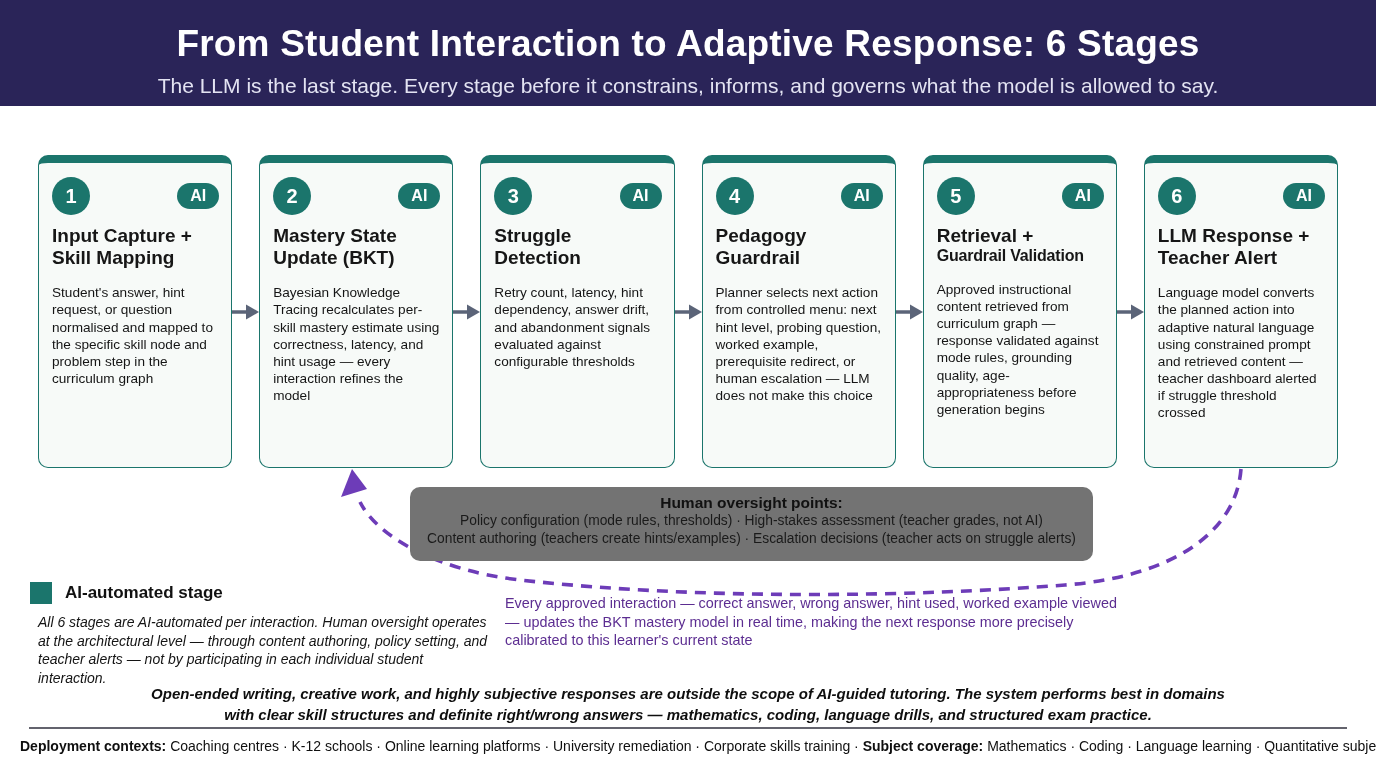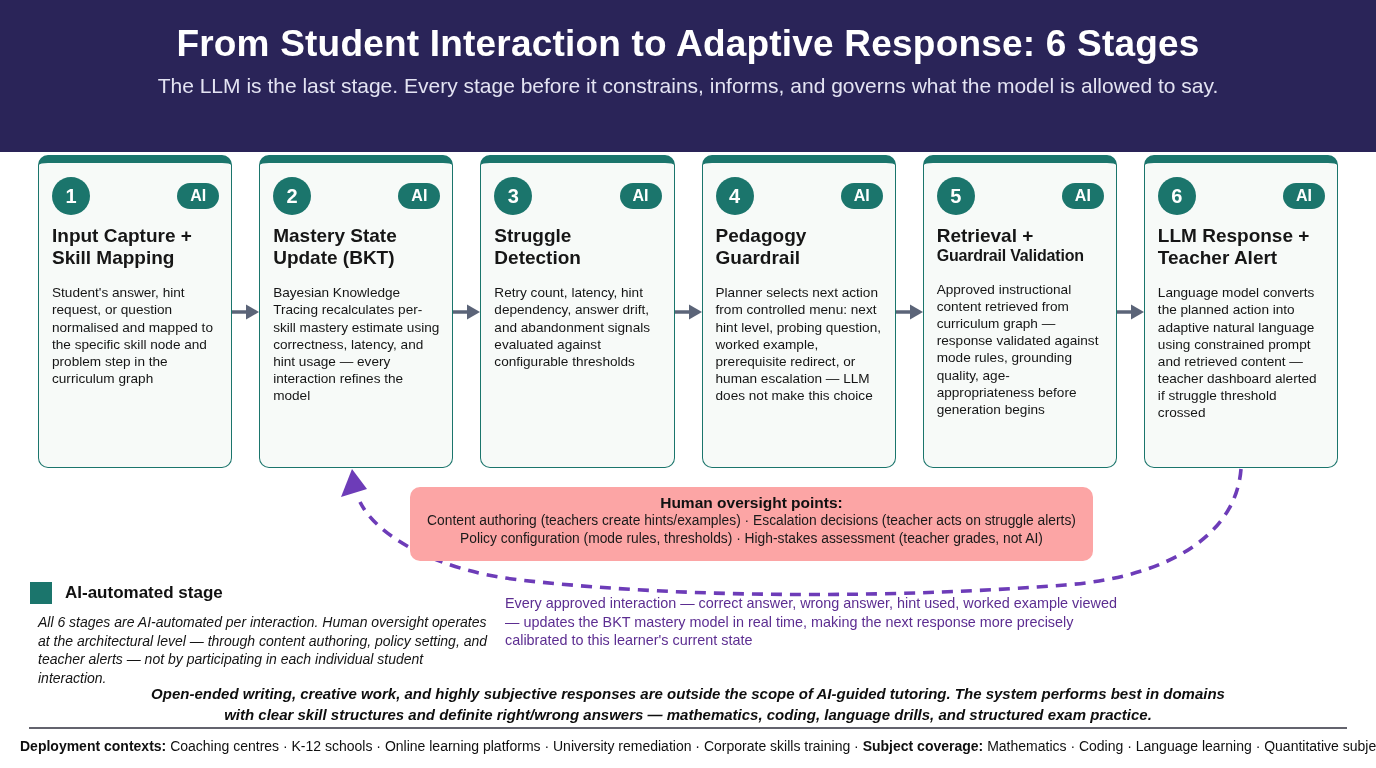--- a/index.html
+++ b/index.html
@@ -1,21 +1,21 @@
 <!DOCTYPE html>
 <html><head>
 <meta charset="utf-8">
 <style>
   * { margin:0; padding:0; box-sizing:border-box; }
   html,body { width:1376px; height:768px; }
   body { font-family:"Liberation Sans", sans-serif; background:#ffffff; color:#111; overflow:hidden; }
   .canvas { position:relative; width:1376px; height:768px; background:#fff; }
 
   
-  .hdr { position:absolute; left:0; top:0; width:1376px; height:152px; background:#2a2458; text-align:center; }
+  .hdr { position:absolute; left:0; top:0; width:1376px; height:106px; background:#2a2458; text-align:center; }
   .hdr h1 { color:#fff; font-size:37px; font-weight:700; padding-top:23px; letter-spacing:.2px; }
   .hdr p  { color:#e3e3f2; font-size:21px; margin-top:9px; }
 
   
   .row { position:absolute; left:38px; top:155px; width:1300px; height:313px; display:flex; }
   .card { flex:1 1 0; background:#f7faf8; border:1.6px solid #1b756c; border-top:8px solid #1b756c;
           border-radius:10px; padding:11px 12px 10px 13px; }
   .card-head { display:flex; justify-content:space-between; align-items:center; margin-top:3px; }
   .num { width:38px; height:38px; border-radius:50%; background:#1b756c; color:#fff; font-weight:700;
          font-size:20px; display:flex; align-items:center; justify-content:center; }
@@ -25,21 +25,21 @@
   .card h2 span { display:block; }
   .card h2 span.small { font-size:16px; letter-spacing:-.2px; }
   .card-body { margin-top:16px; font-size:13.6px; line-height:1.26; color:#151515; }
 
   .arrow { flex:0 0 27px; display:flex; align-items:center; justify-content:center; }
 
   
   .loop { position:absolute; left:0; top:0; width:1376px; height:768px; pointer-events:none; }
 
   
-  .ov { position:absolute; left:410px; top:487px; width:683px; height:74px; background:#fca5a5;
+  .ov { position:absolute; left:410px; top:487px; width:683px; height:74px; background:#737373;
         border-radius:10px; text-align:center; padding-top:7px; }
   .ov .t { font-weight:700; font-size:15.5px; color:#111; }
   .ov .l { font-size:13.8px; color:#1a1a1a; line-height:1.32; }
 
   
   .legend { position:absolute; left:30px; top:582px; display:flex; align-items:center; }
   .swatch { width:22px; height:22px; background:#1b756c; display:inline-block; }
   .legend .lab { font-weight:700; font-size:17px; margin-left:13px; color:#111; }
   .legend-note { position:absolute; left:38px; top:613px; width:455px; font-style:italic;
                  font-size:14px; line-height:1.33; color:#141414; }
@@ -179,22 +179,22 @@
 
   </main>
 
   <svg class="loop" viewBox="0 0 1376 768">
     <path d="M1241 469 C1236 534 1170 577 1065 585 C910 597 700 600 520 580 C440 571 378 538 360 502" fill="none" stroke="#6d3cb8" stroke-width="3.6" stroke-dasharray="11 8"></path>
     <polygon points="352,469 341,497 367,489" fill="#6d3cb8"></polygon>
   </svg>
 
   <section class="ov">
     <div class="t">Human oversight points:</div>
+    <div class="l">Policy configuration (mode rules, thresholds) · High-stakes assessment (teacher grades, not AI)</div>
     <div class="l">Content authoring (teachers create hints/examples) · Escalation decisions (teacher acts on struggle alerts)</div>
-    <div class="l">Policy configuration (mode rules, thresholds) · High-stakes assessment (teacher grades, not AI)</div>
   </section>
 
   <div class="legend">
     <span class="swatch"></span>
     <span class="lab">AI-automated stage</span>
   </div>
   <p class="legend-note">All 6 stages are AI-automated per interaction. Human oversight operates at the architectural level — through content authoring, policy setting, and teacher alerts — not by participating in each individual student interaction.</p>
 
   <p class="fb-note">Every approved interaction — correct answer, wrong answer, hint used, worked example viewed — updates the BKT mastery model in real time, making the next response more precisely calibrated to this learner's current state</p>
 

